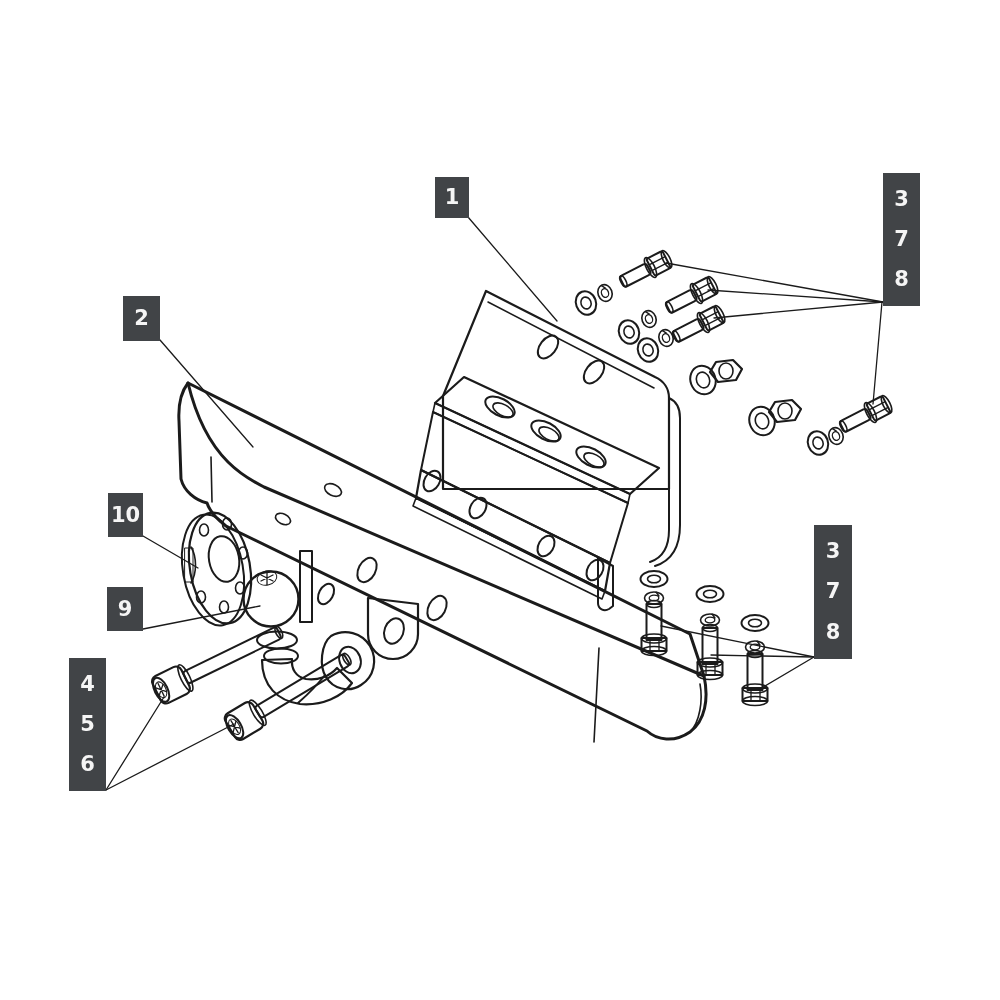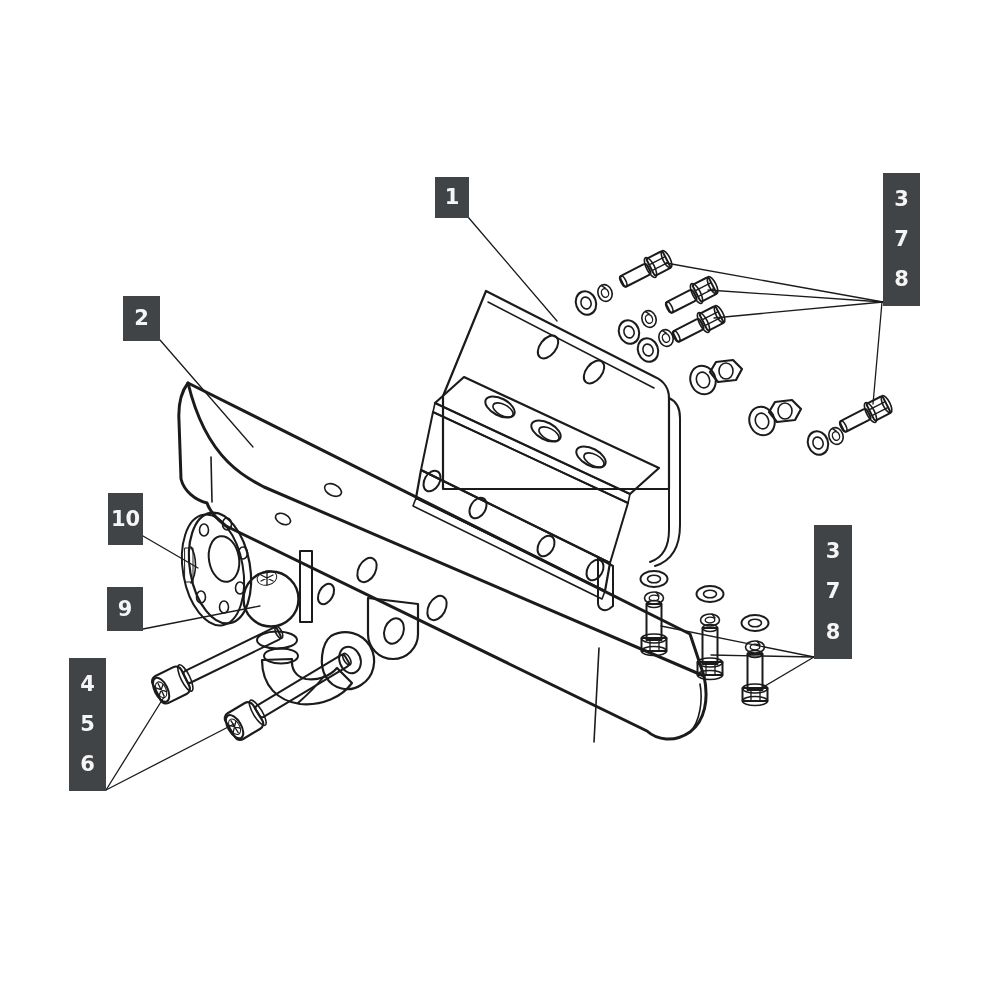--- a/index.html
+++ b/index.html
@@ -224,21 +224,21 @@
     <span>1</span>
   </div>
   <div class="callout" style="left: 123px; top: 296px; width: 37px; height: 45px; background: rgb(65, 68, 71); color: rgb(245, 245, 245);">
     <span>2</span>
   </div>
   <div class="callout multi" style="left: 883px; top: 173px; width: 37px; height: 133px; background: rgb(65, 68, 71); color: rgb(245, 245, 245);">
     <span>3</span>
     <span>7</span>
     <span>8</span>
   </div>
-  <div class="callout" style="left: 108px; top: 493px; width: 35px; height: 52px; background: rgb(65, 68, 71); color: rgb(245, 245, 245); align-items: center;">
+  <div class="callout" style="left: 108px; top: 493px; width: 35px; height: 44px; background: rgb(65, 68, 71); color: rgb(245, 245, 245); align-items: center;">
     <span>10</span>
   </div>
   <div class="callout" style="left: 107px; top: 587px; width: 36px; height: 44px; background: rgb(65, 68, 71); color: rgb(245, 245, 245);">
     <span>9</span>
   </div>
   <div class="callout multi" style="left: 69px; top: 658px; width: 37px; height: 133px; background: rgb(65, 68, 71); color: rgb(245, 245, 245);">
     <span>4</span>
     <span>5</span>
     <span>6</span>
   </div>

